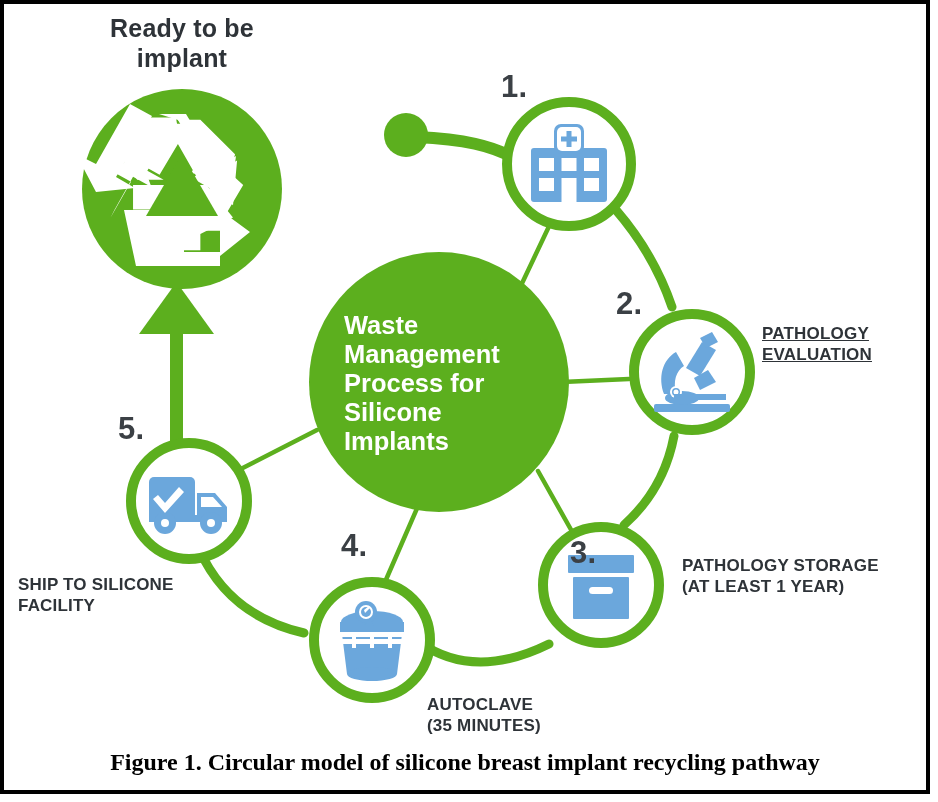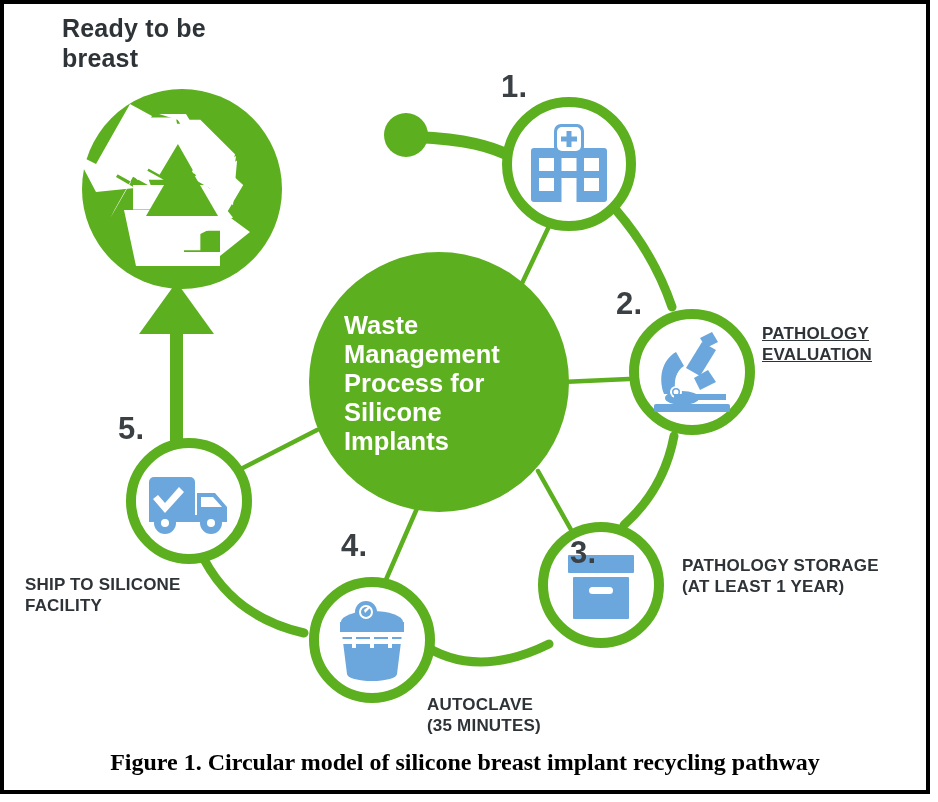--- a/index.html
+++ b/index.html
@@ -9,21 +9,21 @@
     border:4px solid #000000;box-sizing:border-box;background:#ffffff;
     overflow:hidden;
   }
   svg#diagram{position:absolute;left:0;top:0;width:930px;height:794px;}
   .lbl{
     position:absolute;color:#2e3338;font-weight:bold;letter-spacing:.2px;
     line-height:1.22;font-family:"Liberation Sans",sans-serif;
   }
   .lbl-cap{font-size:17px;text-transform:uppercase;}
   .reuse-title{
-    font-size:25px;color:#2e3338;width:240px;line-height:1.18;
+    font-size:25px;color:#2e3338;text-align:center;width:240px;line-height:1.18;
   }
   .stepnum{font-size:31px;color:#3b4045;}
   .caption{
     position:absolute;left:0;right:0;bottom:14px;text-align:center;
     font-family:"Liberation Serif",serif;font-weight:bold;font-size:24px;color:#000;
   }
   .ctr-text{font-size:25.5px;font-weight:bold;fill:#ffffff;}
 </style>
 </head>
 <body>
@@ -185,21 +185,21 @@
       <text class="ctr-text" x="340" y="330">Waste</text>
       <text class="ctr-text" x="340" y="359">Management</text>
       <text class="ctr-text" x="340" y="388">Process for</text>
       <text class="ctr-text" x="340" y="417">Silicone</text>
       <text class="ctr-text" x="340" y="446">Implants</text>
     </g>
   </svg>
 
   <div class="lbl reuse-title" style="left:58px;top:10px;">
     <div>Ready to be</div>
-    <div>breast</div>
+    <div>implant</div>
   </div>
 
   <div class="lbl stepnum" style="left:497px;top:64px;">1.</div>
 
   <div class="lbl stepnum" style="left:612px;top:281px;">2.</div>
   <div class="lbl lbl-cap" style="left:758px;top:320px;text-decoration:underline;">
     <div>PATHOLOGY</div>
     <div>EVALUATION</div>
   </div>
 
@@ -209,20 +209,20 @@
     <div>(AT LEAST 1 YEAR)</div>
   </div>
 
   <div class="lbl stepnum" style="left:337px;top:523px;">4.</div>
   <div class="lbl lbl-cap" style="left:423px;top:691px;">
     <div>AUTOCLAVE</div>
     <div>(35 MINUTES)</div>
   </div>
 
   <div class="lbl stepnum" style="left:114px;top:406px;">5.</div>
-  <div class="lbl lbl-cap" style="left:21px;top:571px;">
+  <div class="lbl lbl-cap" style="left:14px;top:571px;">
     <div>SHIP TO SILICONE</div>
     <div>FACILITY</div>
   </div>
 
   <div class="caption">Figure 1. Circular model of silicone breast implant recycling pathway</div>
 
 </div>
 
 </body></html>

